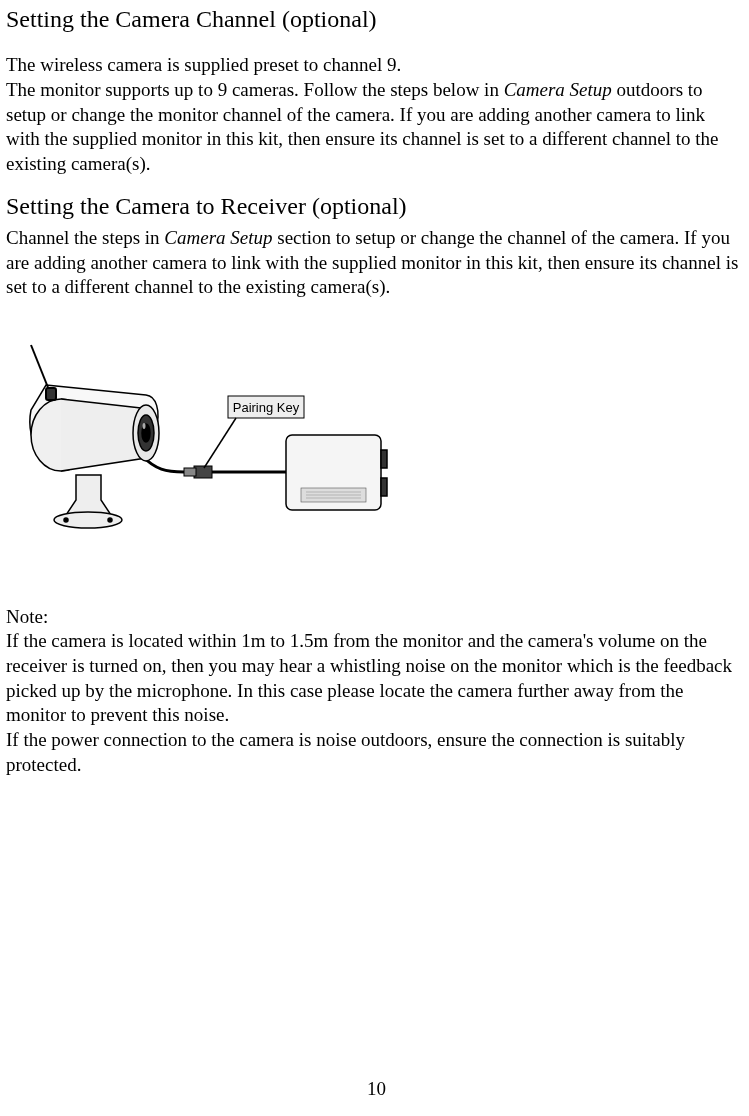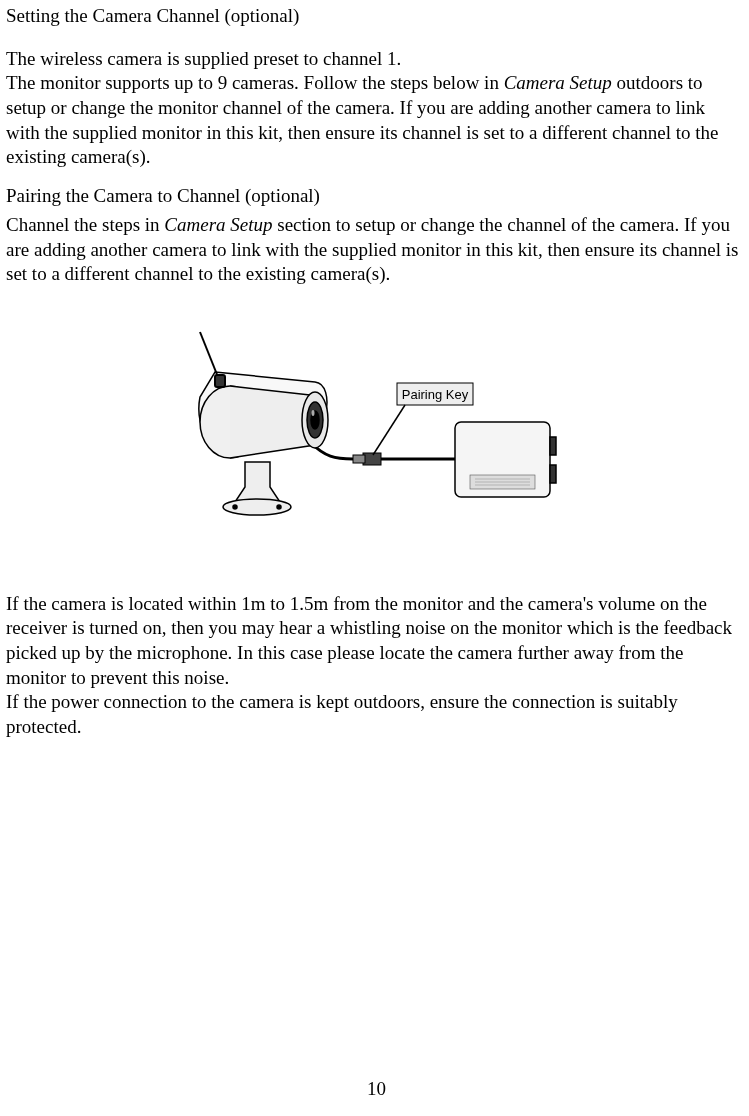--- a/index.html
+++ b/index.html
@@ -7,37 +7,36 @@
       font-size: 19px;
       line-height: 1.3;
       margin: 0;
       padding: 4px 6px;
       color: #000;
       width: 749px;
       box-sizing: border-box;
       background: #fff;
     }
     h2 {
-      font-size: 19px;
+      font-size: 24px;
       font-weight: normal;
       margin: 0 0 18px 0;
     }
     h2.tight {
       margin: 14px 0 4px 0;
     }
     p {
       margin: 0 0 4px 0;
     }
     .para-block {
       margin-bottom: 0;
     }
     em {
     }
     .figure {
-      text-align: center;
       margin: 40px 0 28px 0;
     }
     .figure svg {
       display: inline-block;
     }
     .page-number {
       text-align: center;
       position: absolute;
       bottom: 18px;
       left: 4px;
@@ -49,26 +48,26 @@
       min-height: 1116px;
       box-sizing: border-box;
     }
   </style>
 </head>
 <body>
 <div class="page-wrap">
 
 <h2>Setting the Camera Channel (optional)</h2>
 
-<p class="para-block">The wireless camera is supplied preset to channel 1.</p>
+<p class="para-block">The wireless camera is supplied preset to channel 9.</p>
 <p class="para-block">
   <span>The monitor supports up to 9 cameras. Follow the steps below in </span><em>Camera Setup</em><span> outdoors to setup or change the monitor channel of the camera. If you are adding another camera to link with the supplied monitor in this kit, then ensure its channel is set to a different channel to the existing camera(s).</span>
 </p>
 
-<h2 class="tight">Pairing the Camera to Channel (optional)</h2>
+<h2 class="tight">Setting the Camera to Receiver (optional)</h2>
 
 <p class="para-block">
   <span>Channel the steps in </span><em>Camera Setup</em><span> section to setup or change the channel of the camera. If you are adding another camera to link with the supplied monitor in this kit, then ensure its channel is set to a different channel to the existing camera(s).</span>
 </p>
 
 <div class="figure">
   <svg width="400" height="230" viewBox="0 0 400 230">
 
     <g stroke="#000" stroke-width="1.5" fill="#f5f5f5">
 
@@ -115,18 +114,19 @@
       <circle cx="104" cy="180" r="2" fill="#000"></circle>
     </g>
 
     <g stroke="#000" stroke-width="2" fill="#333">
       <line x1="45" y1="55" x2="25" y2="5"></line>
       <rect x="40" y="48" width="10" height="12" rx="2"></rect>
     </g>
   </svg>
 </div>
 
+<p class="para-block">Note:</p>
 <p class="para-block">If the camera is located within 1m to 1.5m from the monitor and the camera's volume on the receiver is turned on, then you may hear a whistling noise on the monitor which is the feedback picked up by the microphone. In this case please locate the camera further away from the monitor to prevent this noise.</p>
-<p class="para-block">If the power connection to the camera is kept outdoors, ensure the connection is suitably protected.</p>
+<p class="para-block">If the power connection to the camera is noise outdoors, ensure the connection is suitably protected.</p>
 
 <div class="page-number">10</div>
 
 </div>
 
 </body></html>

